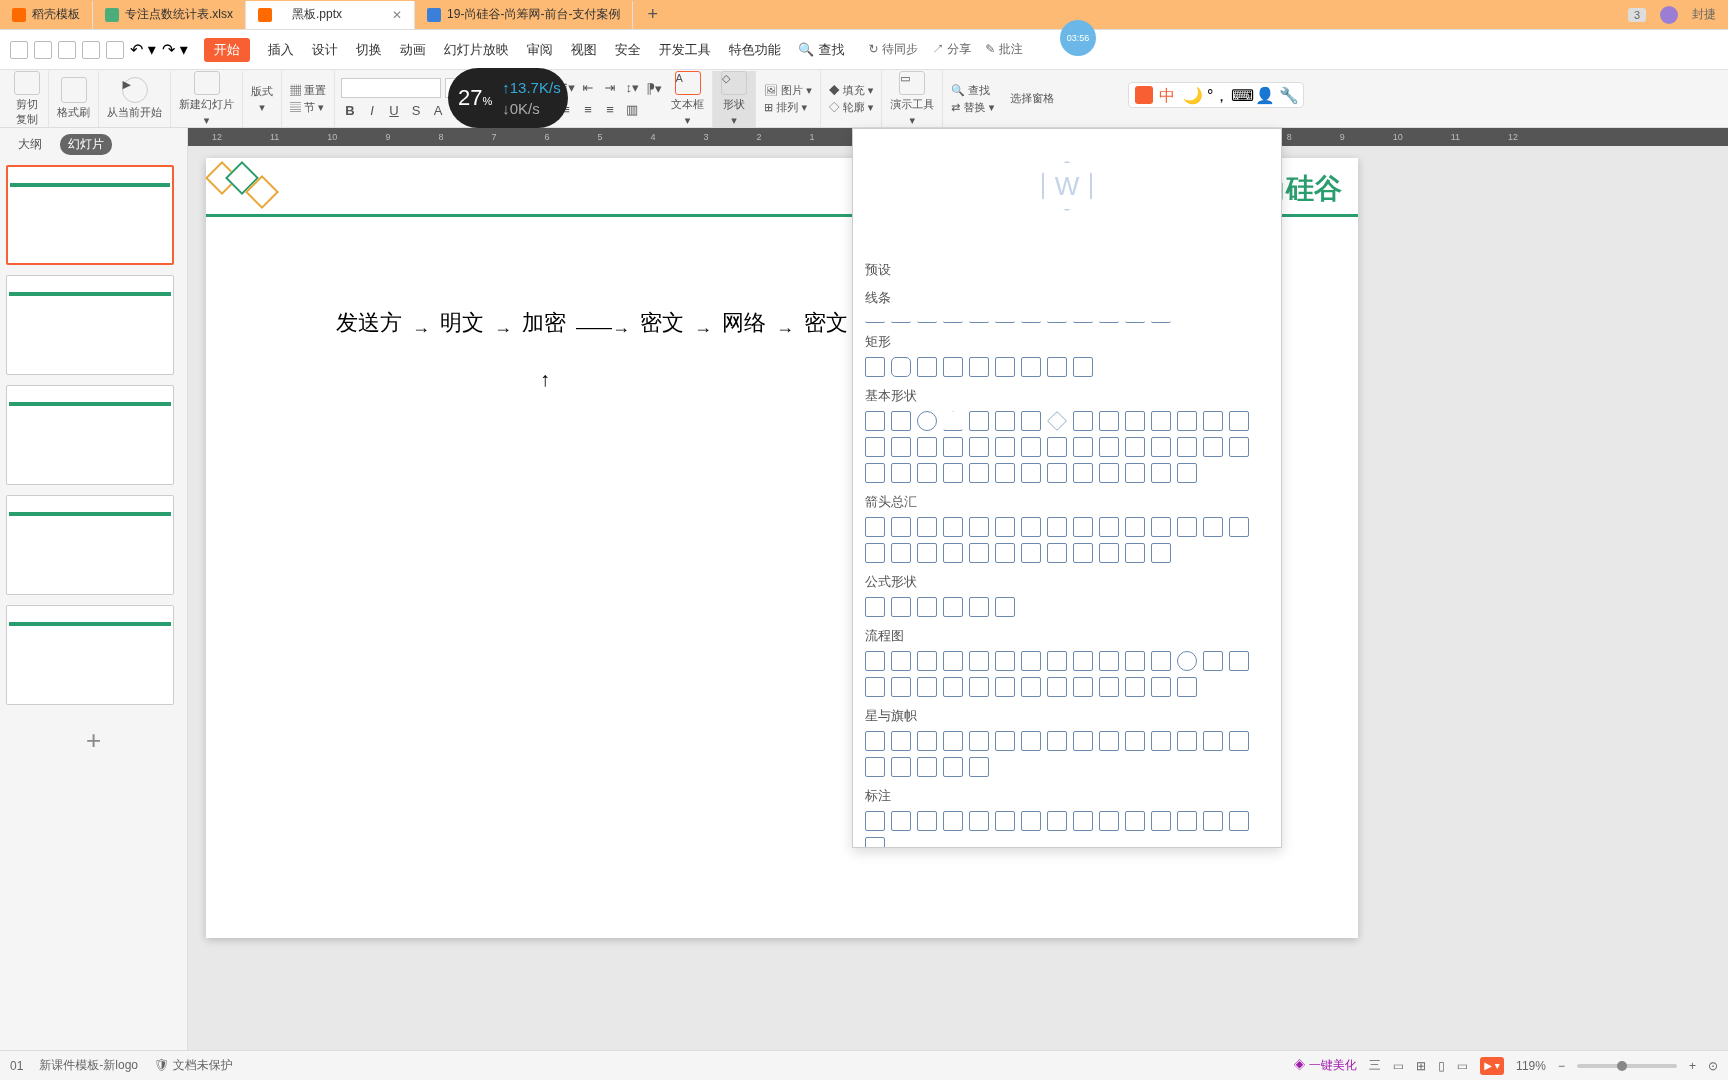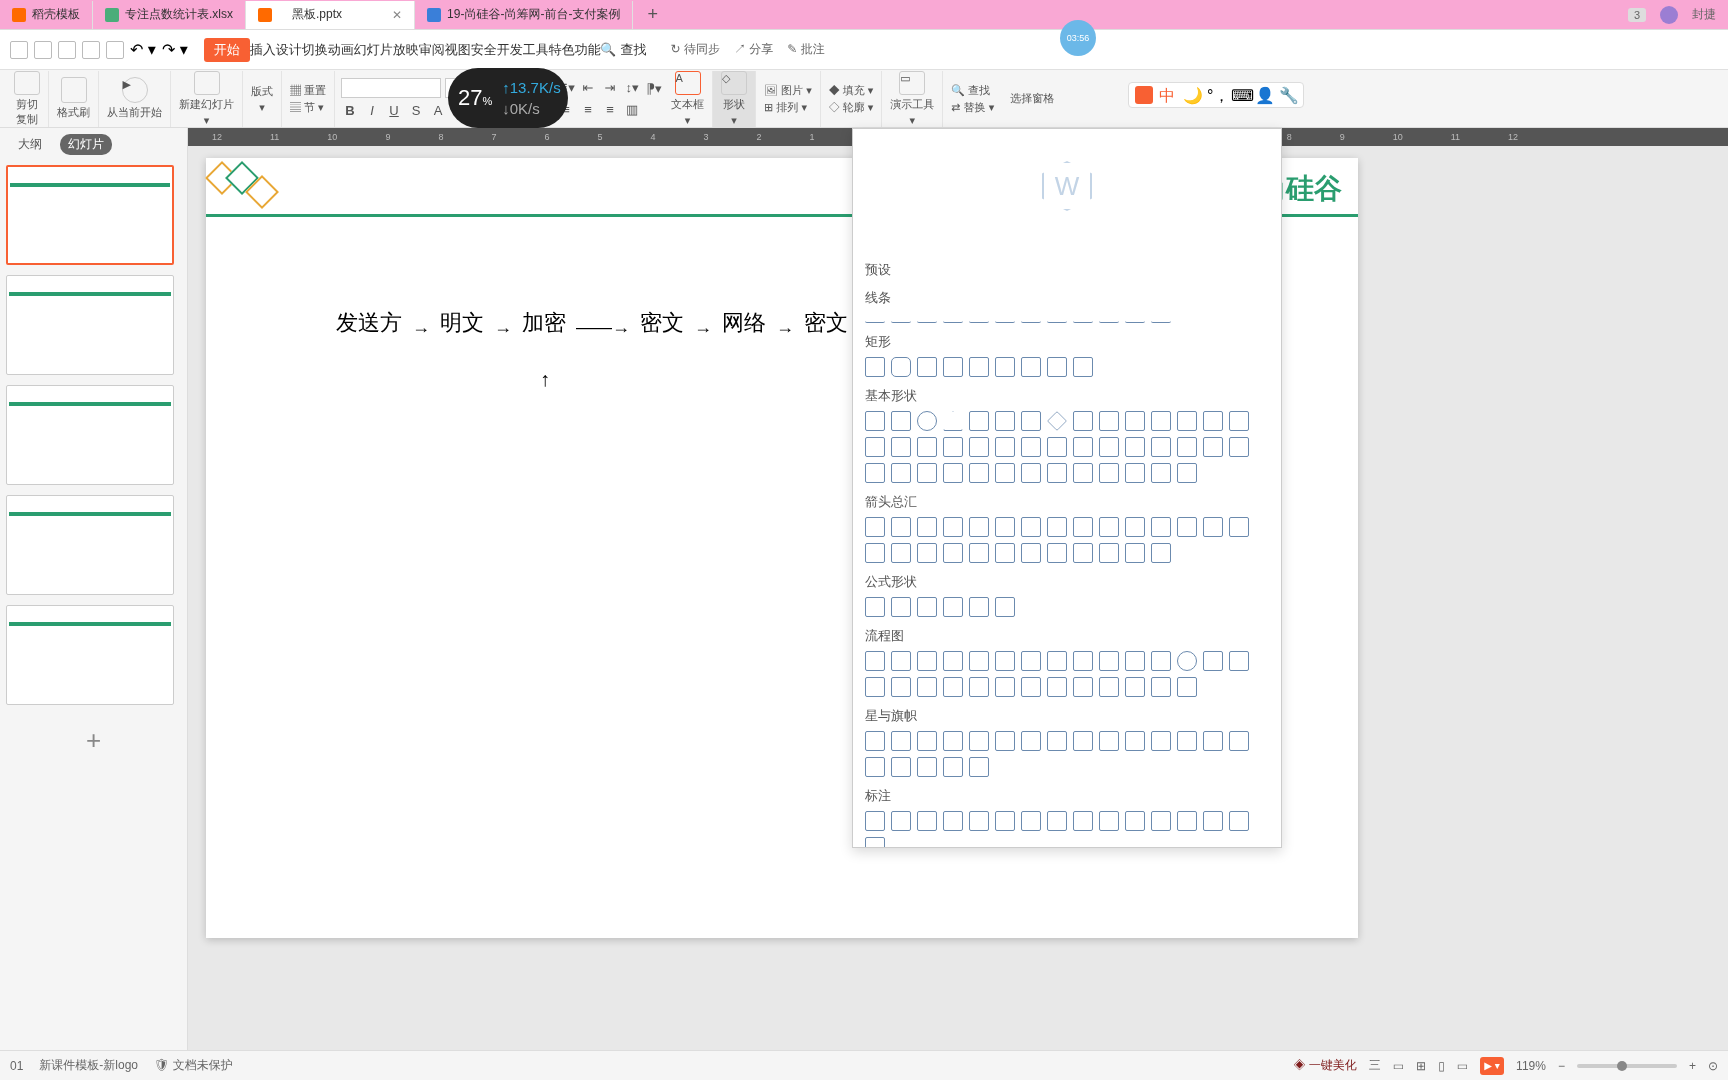--- a/index.html
+++ b/index.html
@@ -1,33 +1,33 @@
 <!DOCTYPE html>
 <html><head>
 <meta charset="utf-8">
 <style>
 *{margin:0;padding:0;box-sizing:border-box;font-family:"Microsoft YaHei",sans-serif;}
 body{background:#f0f0f0;overflow:hidden;width:1728px;height:1080px;position:relative;}
-.tabbar{height:30px;background:#f9a8d4;display:flex;align-items:center;border-bottom:1px solid #ddd;justify-content:flex-end;}
+.tabbar{height:30px;background:#fdba74;display:flex;align-items:center;border-bottom:1px solid #ddd;justify-content:flex-end;}
 .tab{height:28px;padding:0 12px;display:flex;align-items:center;font-size:12px;gap:6px;border-right:1px solid #e0e0e0;cursor:pointer;color:#333;}
 .tab.active{background:#fff;gap:20px;}
 .tab-icon{width:14px;height:14px;border-radius:2px;}
 .tab-icon.d{background:#ff6a00;}
 .tab-icon.s{background:#4aad7a;}
 .tab-icon.p{background:#ff6a00;}
 .tab-icon.w{background:#3a7fd9;}
 .tab-close{color:#888;margin-left:30px;}
 .tab-add{padding:0 14px;color:#555;font-size:18px;}
 .tab-right{margin-left:auto;display:flex;align-items:center;gap:14px;padding-right:12px;font-size:12px;color:#666;}
 .badge3{background:#ddd;padding:1px 6px;border-radius:3px;font-size:11px;}
 .avatar{width:18px;height:18px;border-radius:50%;background:#9b7ed3;}
 .ribbon{height:40px;background:#fff;display:flex;align-items:center;padding:0 10px;gap:4px;border-bottom:1px solid #e0e0e0;}
 .quick{display:flex;gap:6px;align-items:center;}
 .quick .qi{width:18px;height:18px;border:1px solid #bbb;border-radius:2px;}
-.menu{display:flex;margin-left:12px;font-size:13px;color:#333;}
+.menu{display:flex;gap:18px;margin-left:12px;font-size:13px;color:#333;}
 .menu .mi.active{background:#f86033;color:#fff;padding:3px 10px;border-radius:3px;}
 .menu .mi{padding:3px 0;}
 .right-rib{display:flex;gap:14px;font-size:12px;color:#666;margin-left:20px;align-items:center;}
 .toolbar{height:58px;background:#f5f5f5;display:flex;align-items:center;padding:0 6px;border-bottom:1px solid #ddd;gap:0;}
 .grp{display:flex;flex-direction:column;align-items:center;padding:0 8px;font-size:11px;color:#555;border-right:1px solid #e4e4e4;height:56px;justify-content:center;gap:2px;}
 .grp .gi{width:26px;height:26px;border:1px solid #ccc;border-radius:3px;}
 .fmt-box{display:flex;flex-direction:column;gap:4px;margin-left:6px;}
 .fmt-row{display:flex;gap:4px;align-items:center;}
 .fmt-row select,.fmt-row input{height:20px;font-size:11px;border:1px solid #ccc;padding:0 4px;}
 .fmt-btn{width:18px;height:18px;border:1px solid transparent;display:flex;align-items:center;justify-content:center;font-size:13px;color:#555;}
@@ -506,21 +506,21 @@
   <span class="ft">⌨</span>
   <span class="ft" style="color:#4a8">👤</span>
   <span class="ft" style="color:#4a8">🔧</span>
 </div>
 
 <div class="statusbar">
   <span>01</span>
   <span>新课件模板-新logo</span>
   <span>🛡 <span>文档未保护</span></span>
   <div class="sb-right">
-    <span style="color:#7f1d1d">◈ <span>一键美化</span></span>
+    <span style="color:#a21caf">◈ <span>一键美化</span></span>
     <span>三</span>
     <span>▭</span>
     <span>⊞</span>
     <span>▯</span>
     <span>▭</span>
     <span class="play-btn">▶ ▾</span>
     <span>119%</span>
     <span>−</span>
     <div class="zoom-slider">
         <div class="zoom-thumb"></div>

